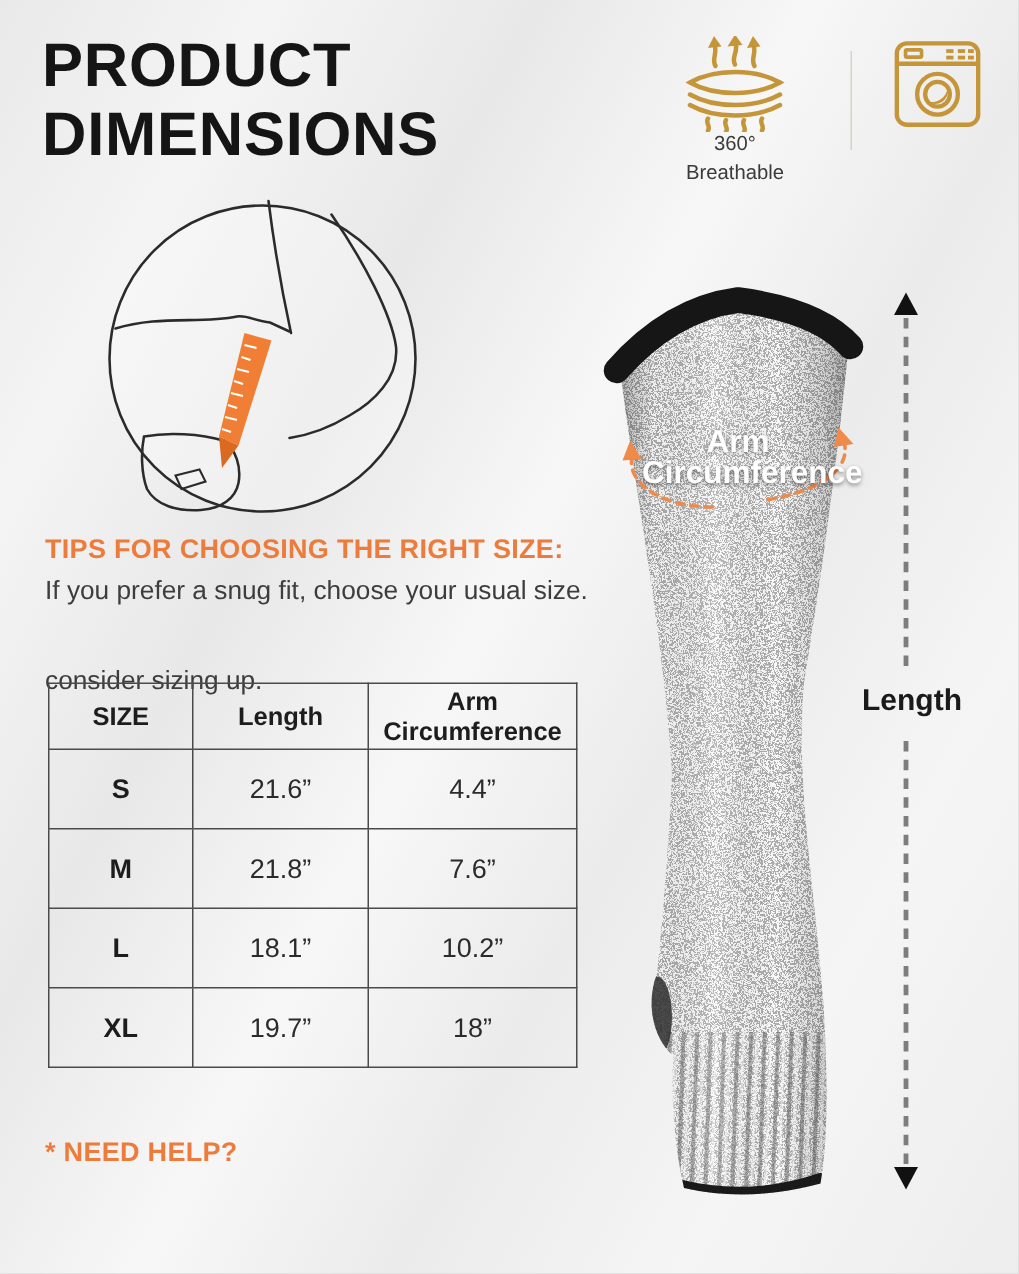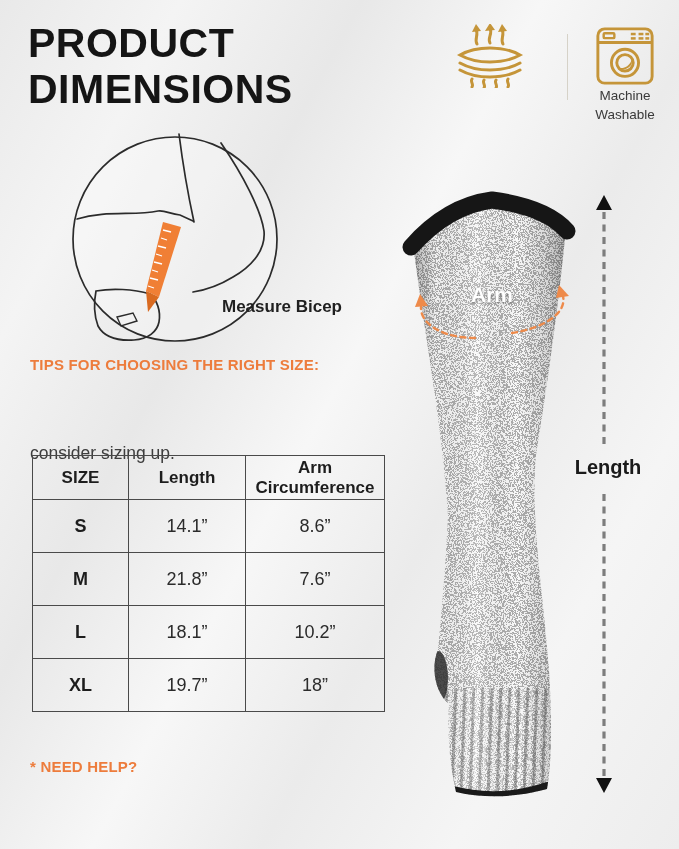--- a/index.html
+++ b/index.html
@@ -15,21 +15,21 @@
   
   .title { left:28px; top:20px; font-size:41px; line-height:46px; font-weight:800;
            color:#151515; letter-spacing:0.5px; }
 
   
   .feature-label { width:96px; text-align:center; font-size:13.5px; line-height:19px;
                    color:#3a3a3a; font-weight:400; }
   .divider { width:1px; height:66px; background:#d6d2c8; }
 
   
-  .orange-heading { font-size:15px; font-weight:700; letter-spacing:0.2px; }
+  .orange-heading { font-size:18px; font-weight:700; letter-spacing:0.2px; }
   .body-line { font-size:17.5px; color:#3d3d3d; line-height:26px; }
 
   
   .caption { font-size:17px; font-weight:700; color:#1f1f1f; }
 
   
   table.size-chart { position:absolute; left:32px; top:455px; width:352px;
                      border-collapse:collapse; table-layout:fixed; }
   table.size-chart th, table.size-chart td {
     border:1.5px solid #4a4a4a; text-align:center; vertical-align:middle; }
@@ -68,20 +68,24 @@
         <path d="M46,56 C44,59 48,61 46,64"></path>
         <path d="M58,55 C56,58 60,60 58,63"></path>
       </g>
       <g fill="#C59539" stroke="none">
         <polygon points="22,8 31,7 26,0"></polygon>
         <polygon points="35,7 45,6 40,-1"></polygon>
         <polygon points="48,8 57,7 52,0"></polygon>
       </g>
     </svg>
   </div>
+  <div class="abs feature-label" style="left:442px; top:86px;">
+    <div>360°</div>
+    <div>Breathable</div>
+  </div>
 
   <div class="abs divider" style="left:567px; top:34px;"></div>
 
   <div class="abs" style="left:594px; top:26px;">
     <svg width="62" height="62" viewBox="0 0 64 64">
       <g stroke="#C59539" stroke-width="3" fill="none">
         <rect x="4" y="3" width="56" height="56" rx="7"></rect>
         <line x1="4" y1="17" x2="60" y2="17"></line>
         <rect x="10" y="7.5" width="11" height="5" rx="1" stroke-width="2.5"></rect>
         <circle cx="32" cy="38" r="14"></circle>
@@ -90,24 +94,20 @@
       <g fill="#C59539" stroke="none">
         <rect x="38" y="7" width="5" height="2.6"></rect>
         <rect x="46" y="7" width="5" height="2.6"></rect>
         <rect x="53" y="7" width="4" height="2.6"></rect>
         <rect x="38" y="11.5" width="5" height="2.6"></rect>
         <rect x="46" y="11.5" width="5" height="2.6"></rect>
         <rect x="53" y="11.5" width="4" height="2.6"></rect>
         <path d="M25,43 a9,9 0 0,0 14,-9.5 a11,11 0 0,1 -14,9.5 Z"></path>
       </g>
     </svg>
-  </div>
-  <div class="abs feature-label" style="left:577px; top:86px;">
-    <div>Machine</div>
-    <div>Washable</div>
   </div>
 
   <svg class="abs" style="left:60px; top:125px;" width="230" height="230" viewBox="60 125 230 230">
     <circle cx="175" cy="239" r="102" fill="rgba(255,255,255,0.30)" stroke="#2b2b2b" stroke-width="1.7"></circle>
     <g stroke="#2b2b2b" stroke-width="1.7" fill="none" stroke-linecap="round">
       <path d="M179,134 C183,166 189,199 194,222"></path>
       <path d="M77,219 C106,210 134,216 158,211 C165,210 170,214 180,215 L 193,221"></path>
       <path d="M221,143 C243,175 261,210 264,231 C266,252 249,268 233,277 C220,285 206,290 193,292"></path>
       <path d="M96,291 C94,301 94,315 98,326 C104,337 118,341 134,340 C148,339 157,332 159,322 C161,311 157,300 150,294 C133,289 112,288 96,291 Z"></path>
       <path d="M117,317 L133,313 L137,321 L121,326 Z" stroke-width="1.4"></path>
@@ -120,43 +120,43 @@
         <line x1="161" y1="238" x2="167" y2="240"></line>
         <line x1="158" y1="246" x2="166" y2="248"></line>
         <line x1="156" y1="254" x2="162" y2="256"></line>
         <line x1="154" y1="262" x2="162" y2="264"></line>
         <line x1="152" y1="270" x2="158" y2="272"></line>
         <line x1="150" y1="278" x2="158" y2="280"></line>
         <line x1="148" y1="286" x2="154" y2="288"></line>
       </g>
     </g>
   </svg>
-  <div class="abs caption" style="left:222px; top:297px;">Measure Bicep</div>
 
   <div class="abs orange-heading" style="left:30px; top:356px; color:#ED7C3C;">TIPS FOR CHOOSING THE RIGHT SIZE:</div>
+  <div class="abs body-line" style="left:30px; top:380px;">If you prefer a snug fit, choose your usual size.</div>
   <div class="abs body-line" style="left:30px; top:440px;">consider sizing up.</div>
 
   <table class="size-chart">
     <colgroup>
         <col style="width:96px">
         <col style="width:117px">
         <col style="width:139px">
       </colgroup>
     <thead>
       <tr>
         <th>SIZE</th>
         <th>Length</th>
         <th>Arm Circumference</th>
       </tr>
     </thead>
     <tbody>
       <tr>
         <td class="size-col">S</td>
-        <td>14.1”</td>
-        <td>8.6”</td>
+        <td>21.6”</td>
+        <td>4.4”</td>
       </tr>
       <tr>
         <td class="size-col">M</td>
         <td>21.8”</td>
         <td>7.6”</td>
       </tr>
       <tr>
         <td class="size-col">L</td>
         <td>18.1”</td>
         <td>10.2”</td>
@@ -224,16 +224,17 @@
     <g>
       <line x1="604" y1="212" x2="604" y2="448" stroke="#7d7d7d" stroke-width="3.2" stroke-dasharray="7 5.5"></line>
       <line x1="604" y1="494" x2="604" y2="776" stroke="#7d7d7d" stroke-width="3.2" stroke-dasharray="7 5.5"></line>
       <polygon points="596,210 612,210 604,195" fill="#111111"></polygon>
       <polygon points="596,778 612,778 604,793" fill="#111111"></polygon>
     </g>
   </svg>
 
   <div class="abs arm-label">
     <div>Arm</div>
+    <div>Circumference</div>
   </div>
   <div class="abs length-label">Length</div>
 
 </div>
 
 </body></html>

